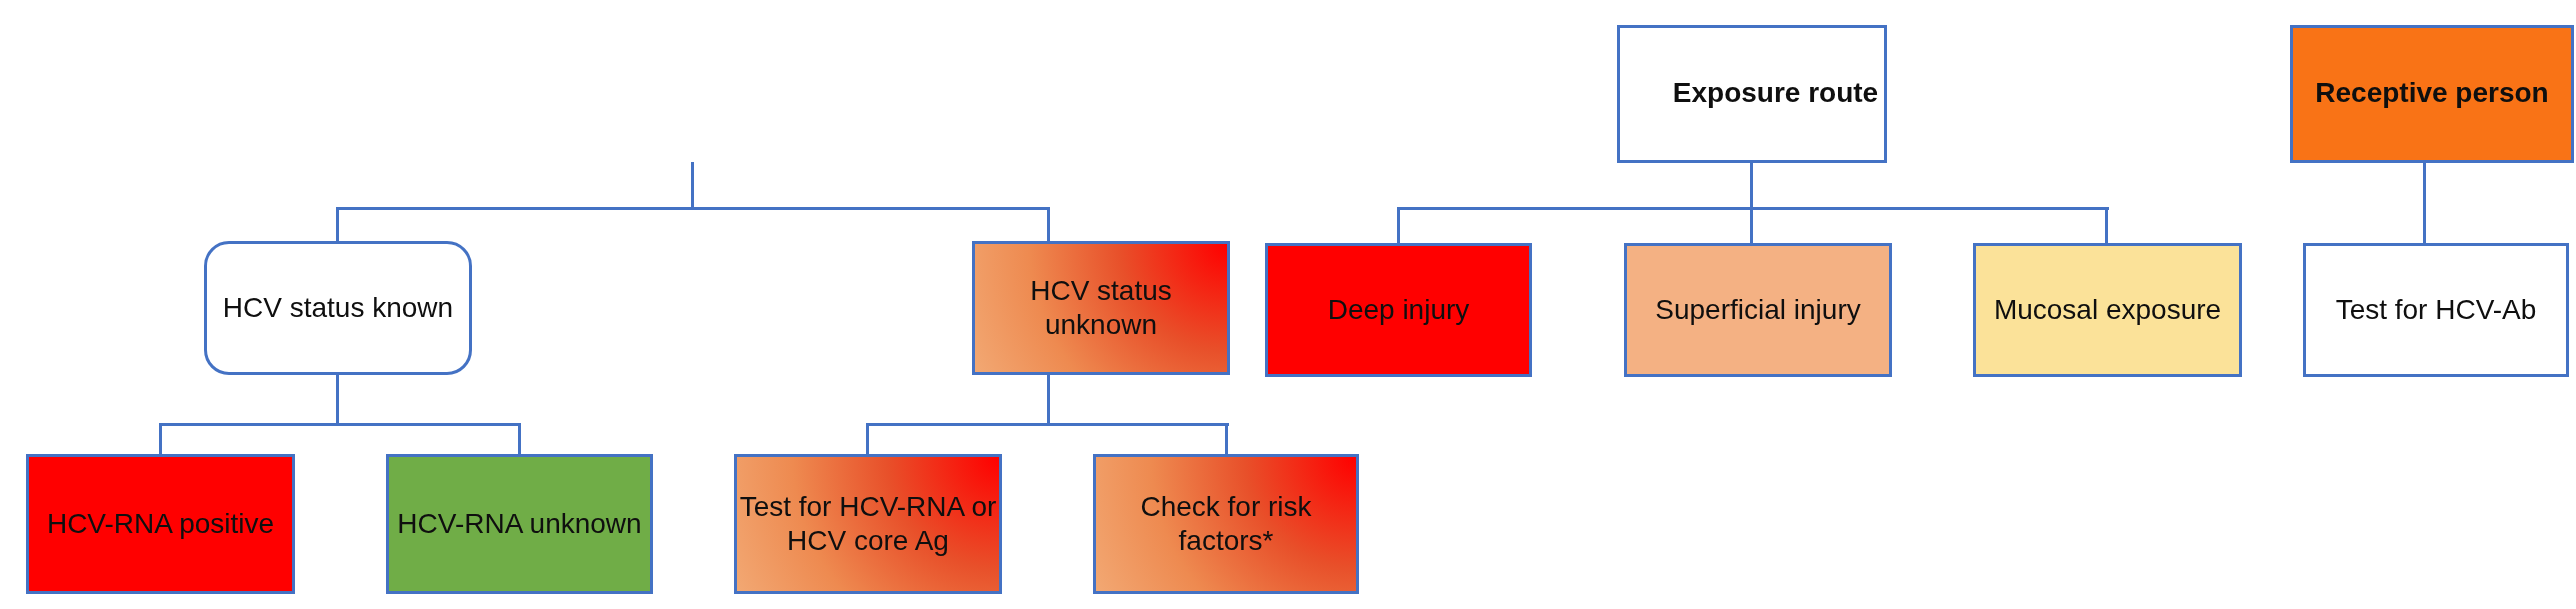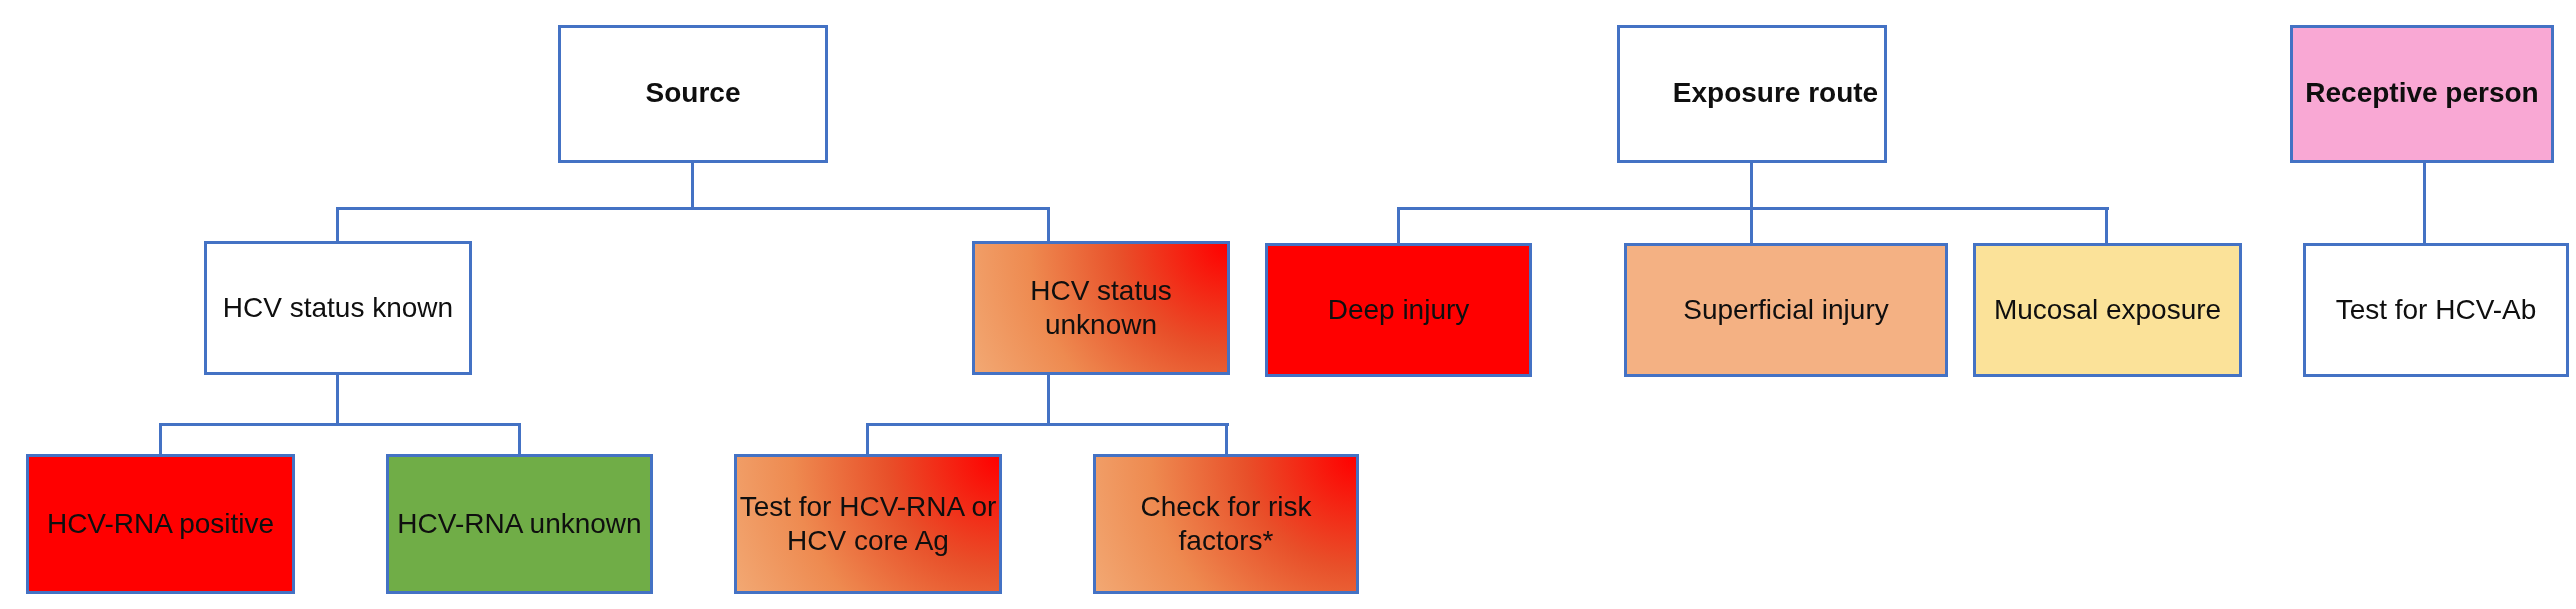--- a/index.html
+++ b/index.html
@@ -31,41 +31,38 @@
   .line{
     position:absolute;
     background:var(--line,#4472C4);
   }
 </style>
 </head>
 <body>
 
 <div id="canvas">
 
-  <div class="node bold" style="left: 558px; top: 24.5px; width: 270px; height: 138px; background: rgb(255, 255, 255);">
-    <span class="label">Source</span>
-  </div>
   <div class="node bold" style="left: 1617px; top: 24.5px; width: 270px; height: 138px; background: rgb(255, 255, 255); padding-left: 47px;">
     <span class="label">Exposure route</span>
   </div>
-  <div class="node bold" style="left: 2290px; top: 24.5px; width: 264px; height: 138px; background: #f9a8d4;">
+  <div class="node bold" style="left: 2290px; top: 24.5px; width: 284px; height: 138px; background: #f97316;">
     <span class="label">Receptive person</span>
   </div>
 
-  <div class="node" style="left: 204px; top: 241px; width: 268px; height: 134px; background: rgb(255, 255, 255);">
+  <div class="node" style="left: 204px; top: 241px; width: 268px; height: 134px; background: rgb(255, 255, 255); border-radius: 25px;">
     <span class="label">HCV status known</span>
   </div>
   <div class="node" style="left: 972px; top: 241px; width: 258px; height: 134px; background: radial-gradient(circle at 100% 0%, rgb(255, 0, 0) 0%, rgb(232, 80, 42) 38%, rgb(238, 138, 80) 70%, rgb(242, 168, 115) 100%);">
     <span class="label">HCV status
 unknown</span>
   </div>
   <div class="node" style="left: 1265px; top: 243px; width: 267px; height: 134px; background: rgb(255, 0, 0);">
     <span class="label">Deep injury</span>
   </div>
-  <div class="node" style="left: 1624px; top: 243px; width: 324px; height: 134px; background: rgb(244, 177, 131);">
+  <div class="node" style="left: 1624px; top: 243px; width: 268px; height: 134px; background: rgb(244, 177, 131);">
     <span class="label">Superficial injury</span>
   </div>
   <div class="node" style="left: 1973px; top: 243px; width: 269px; height: 134px; background: rgb(251, 226, 153);">
     <span class="label">Mucosal exposure</span>
   </div>
   <div class="node" style="left: 26px; top: 454px; width: 269px; height: 140px; background: rgb(255, 0, 0);">
     <span class="label">HCV-RNA positive</span>
   </div>
 
   <div class="node" style="left: 2303px; top: 243px; width: 266px; height: 134px; background: rgb(255, 255, 255);">

